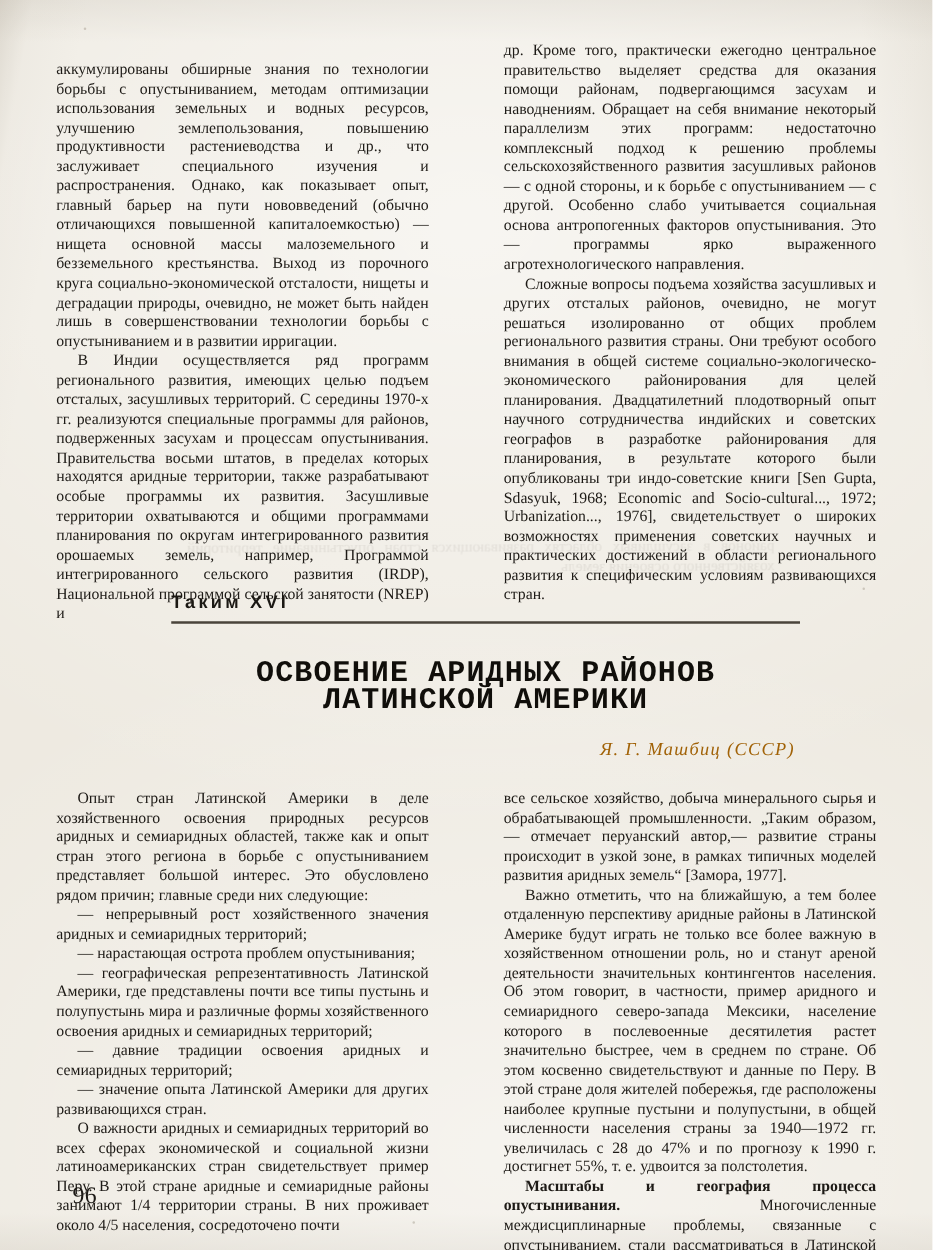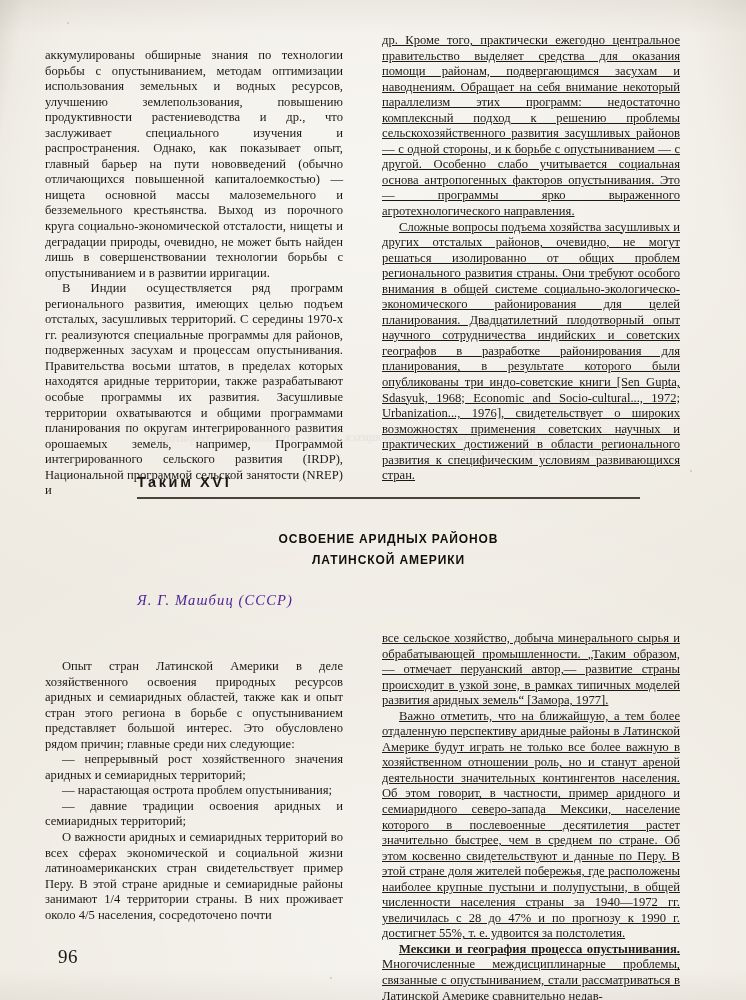--- a/index.html
+++ b/index.html
@@ -63,25 +63,25 @@
   .col {
     position: absolute;
     width: 298px;
     text-align: justify;
     text-justify: inter-word;
     font-size: 12.6px;
     line-height: 15.55px;
     hyphens: manual;
   }
   .col.left  { left: 45px; }
-  .col.right { left: 382px; text-decoration: underline; }
+  .col.right { left: 403px; }
 
   .top-left   { top: 33px; margin-top: 15px;  }
   .top-right  { top: 33px;  }
-  .bot-left   { top: 631px; margin-top: 28px; }
+  .bot-left   { top: 631px; }
   .bot-right  { top: 631px; }
 
   .col p {
     margin: 0;
     text-indent: 17px;
   }
   .col p.cont { text-indent: 0; }
   .col p.dash { text-indent: 17px; }
 
   
@@ -99,35 +99,36 @@
     color: #1b1813;
   }
   .chapter-rule {
     margin-top: 7px;
     height: 2px;
     background: #4a443b;
   }
   .chapter-title {
     margin-top: 30px;
     text-align: center;
-    font-family: Liberation Sans, sans-serif;
+    font-family: Liberation Mono, monospace;
     font-weight: bold;
-    font-size: 12px;
+    font-size: 24px;
     line-height: 21px;
     letter-spacing: 0.9px;
     color: #100e0a;
   }
   .chapter-author {
     margin-top: 21px;
+    text-align: right;
     padding-right: 4px;
     font-family: "Liberation Serif", "DejaVu Serif", serif;
     font-style: italic;
     font-size: 14.6px;
     letter-spacing: 1.1px;
-    color: #4c1d95;
+    color: #a16207;
   }
 
   .runhead {
     position: absolute;
     left: 58px;
     top: 946px;
     font-size: 19px;
     letter-spacing: 0.4px;
     color: #1d1a16;
   }
@@ -166,26 +167,28 @@
         <div>ОСВОЕНИЕ АРИДНЫХ РАЙОНОВ</div>
         <div>ЛАТИНСКОЙ АМЕРИКИ</div>
       </div>
       <div class="chapter-author">Я. Г. Машбиц (СССР)</div>
     </div>
 
     <div class="col left bot-left">
       <p>Опыт стран Латинской Америки в деле хозяйственного освоения природных ресурсов аридных и семиаридных областей, также как и опыт стран этого региона в борьбе с опустыниванием представляет большой интерес. Это обусловлено рядом причин; главные среди них следующие:</p>
       <p class="dash">— непрерывный рост хозяйственного значения аридных и семиаридных территорий;</p>
       <p class="dash">— нарастающая острота проблем опустынивания;</p>
+      <p class="dash">— географическая репрезентативность Латинской Америки, где представлены почти все типы пустынь и полупустынь мира и различные формы хозяйственного освоения аридных и семиаридных территорий;</p>
       <p class="dash">— давние традиции освоения аридных и семиаридных территорий;</p>
+      <p class="dash">— значение опыта Латинской Америки для других развивающихся стран.</p>
       <p>О важности аридных и семиаридных территорий во всех сферах экономической и социальной жизни латиноамериканских стран свидетельствует пример Перу. В этой стране аридные и семиаридные районы занимают 1/4 территории страны. В них проживает около 4/5 населения, сосредоточено почти</p>
     </div>
 
     <div class="col right bot-right">
       <p class="cont">все сельское хозяйство, добыча минерального сырья и обрабатывающей промышленности. „Таким образом,— отмечает перуанский автор,— развитие страны происходит в узкой зоне, в рамках типичных моделей развития аридных земель“ [Замора, 1977].</p>
       <p>Важно отметить, что на ближайшую, а тем более отдаленную перспективу аридные районы в Латинской Америке будут играть не только все более важную в хозяйственном отношении роль, но и станут ареной деятельности значительных контингентов населения. Об этом говорит, в частности, пример аридного и семиаридного северо-запада Мексики, население которого в послевоенные десятилетия растет значительно быстрее, чем в среднем по стране. Об этом косвенно свидетельствуют и данные по Перу. В этой стране доля жителей побережья, где расположены наиболее крупные пустыни и полупустыни, в общей численности населения страны за 1940—1972 гг. увеличилась с 28 до 47% и по прогнозу к 1990 г. достигнет 55%, т. е. удвоится за полстолетия.</p>
-      <p><b class="lead">Мексики и география процесса опустынивания.</b><span> Многочисленные междисциплинарные проблемы, связанные с опустыниванием, стали рассматриваться в Латинской Америке сравнительно недав-</span></p>
+      <p><b class="lead">Масштабы и география процесса опустынивания.</b><span> Многочисленные междисциплинарные проблемы, связанные с опустыниванием, стали рассматриваться в Латинской Америке сравнительно недав-</span></p>
     </div>
 
     <div class="runhead">96</div>
 
   </div>
 </div>
 
 </body></html>

